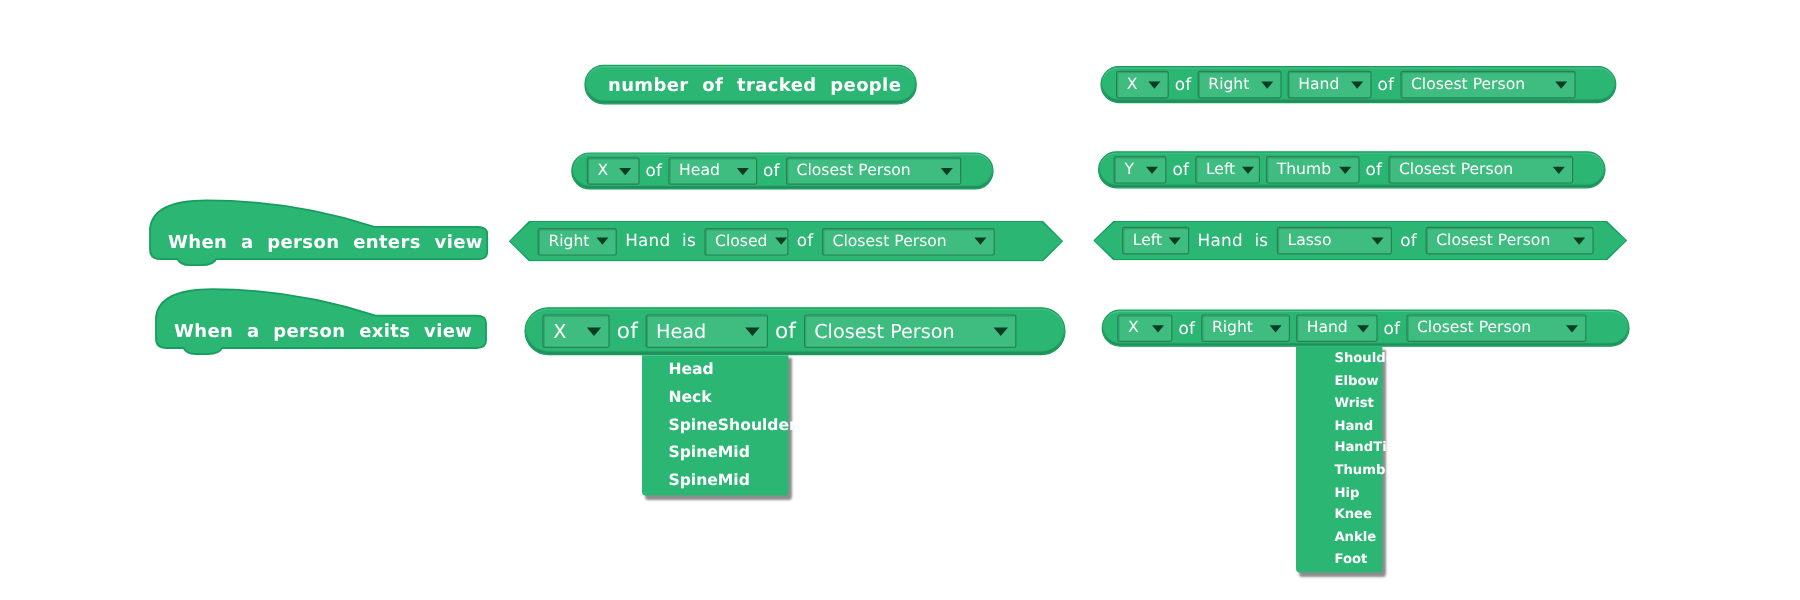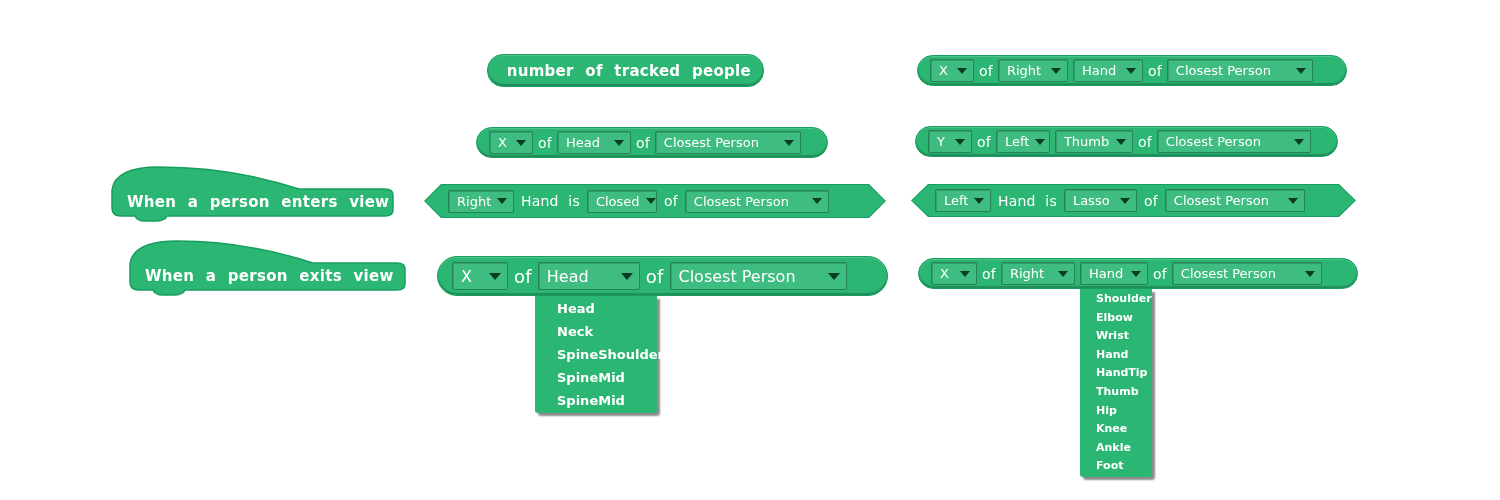--- a/index.html
+++ b/index.html
@@ -62,21 +62,21 @@
   }
 
   
   .menu{
     position:absolute;background:var(--block-green);
     box-shadow:3px 3px 2px rgba(0,0,0,.45);
     border-radius:0 0 3px 3px;padding:1px 0;
   }
   .menu .mi{color:var(--text);font-weight:600;cursor:default;white-space:nowrap}
   .menu.center .mi{font-size:13px;line-height:23px;padding-left:22px}
-  .menu.small .mi{font-size:11px;line-height:18.6px;padding-left:16px}
+  .menu.small .mi{font-size:11px;line-height:18.6px;padding-left:32px}
 </style>
 </head>
 <body>
 
 <div id="canvas">
 
   <div class="reporter" style="left:487px;top:54px;width:277px;height:33px;justify-content:flex-end">
     <span class="cap">number of tracked people</span>
   </div>
 
@@ -132,21 +132,21 @@
       <span class="val">Thumb</span>
       <i class="arr"></i>
       </span>
     <span class="lbl">of</span>
     <span class="sel" style="width:154px">
       <span class="val">Closest Person</span>
       <i class="arr"></i>
       </span>
   </div>
 
-  <div class="hat" style="left:109px;top:164px">
+  <div class="hat" style="left:122px;top:164px">
     <svg width="288" height="58" viewBox="0 0 288 58">
       <path d="M3 26 C5 10 22 3 50 3 C104 3 150 12 190 25 L276 25 Q284 25 284 31 L284 46 Q284 52 276 52 L58 52 Q56 57 46 57 L36 57 Q28 57 26 52 L12 52 Q3 52 3 44 Z"></path>
     </svg>
     <div class="hat-text">When a person enters view</div>
   </div>
 
   <div class="bool" style="left:424px;top:184px;width:462px;height:34px">
     <div class="hexb"></div>
     <div class="hexf"></div>
     <div class="content">
@@ -169,21 +169,21 @@
 
   <div class="bool" style="left:911px;top:184px;width:445px;height:33px">
     <div class="hexb"></div>
     <div class="hexf"></div>
     <div class="content">
       <span class="sel" style="width:56px">
         <span class="val">Left</span>
         <i class="arr"></i>
         </span>
       <span class="lbl">Hand is</span>
-      <span class="sel" style="width:73px">
+      <span class="sel" style="width:96px">
         <span class="val">Lasso</span>
         <i class="arr"></i>
         </span>
       <span class="lbl">of</span>
       <span class="sel" style="width:140px">
         <span class="val">Closest Person</span>
         <i class="arr"></i>
         </span>
     </div>
   </div>

